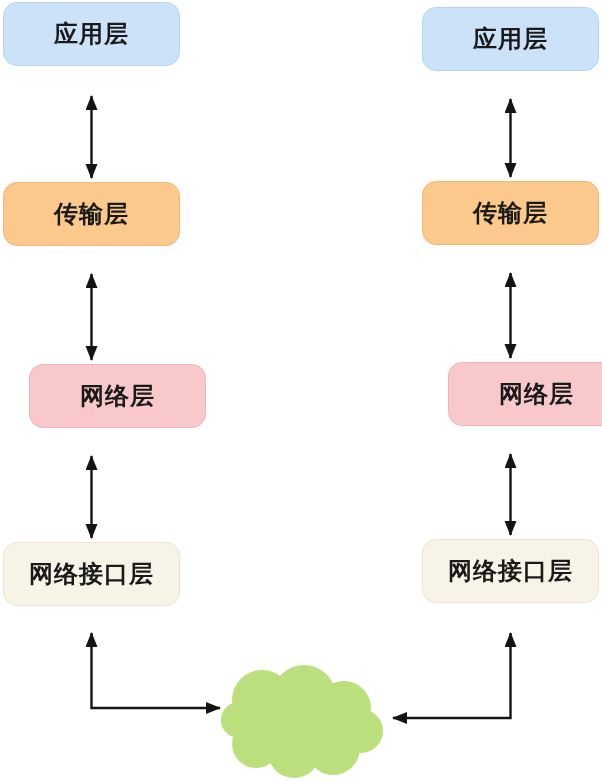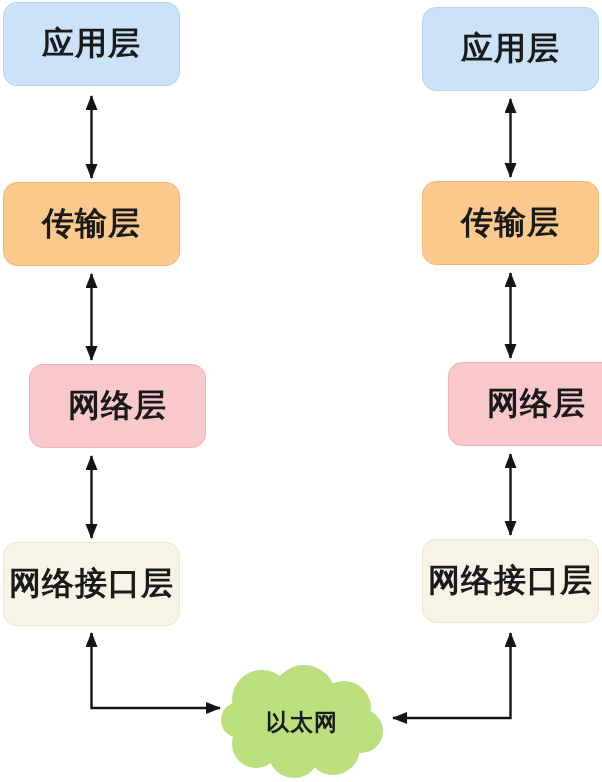--- a/index.html
+++ b/index.html
@@ -18,26 +18,26 @@
   .arrow-layer {
     position: absolute;
     left: 0;
     top: 0;
     width: 602px;
     height: 782px;
   }
   .layer-box {
     position: absolute;
     width: 177px;
-    height: 84px;
+    height: 64px;
     border-radius: 14px;
     display: flex;
     align-items: center;
     justify-content: center;
-    font-size: 32px;
+    font-size: 24px;
     font-weight: 600;
     color: #1a1a1a;
     letter-spacing: 1px;
     box-sizing: border-box;
     border: 1px solid transparent;
   }
   .col-left  { left: 3px; }
   .col-right { left: 422px; }
 
   .layer-app       { border-color: #b6d4f0; }
@@ -108,15 +108,14 @@
   <div class="layer-box col-left row-l1 layer-app" style="background: rgb(203, 226, 249);">应用层</div>
   <div class="layer-box col-left row-l2 layer-transport" style="background: rgb(251, 201, 139);">传输层</div>
   <div class="layer-box col-left row-l3 layer-network" style="background: rgb(248, 200, 203);">网络层</div>
   <div class="layer-box col-left row-l4 layer-interface" style="background: rgb(247, 243, 230);">网络接口层</div>
 
   <div class="layer-box col-right row-r1 layer-app" style="background: rgb(203, 226, 249);">应用层</div>
   <div class="layer-box col-right row-r2 layer-transport" style="background: rgb(251, 201, 139);">传输层</div>
   <div class="layer-box col-right row-r3 layer-network" style="background: rgb(248, 200, 203);">网络层</div>
   <div class="layer-box col-right row-r4 layer-interface" style="background: rgb(247, 243, 230);">网络接口层</div>
 
-  <div class="cloud-label">以太网</div>
 
 </div>
 
 </body></html>

